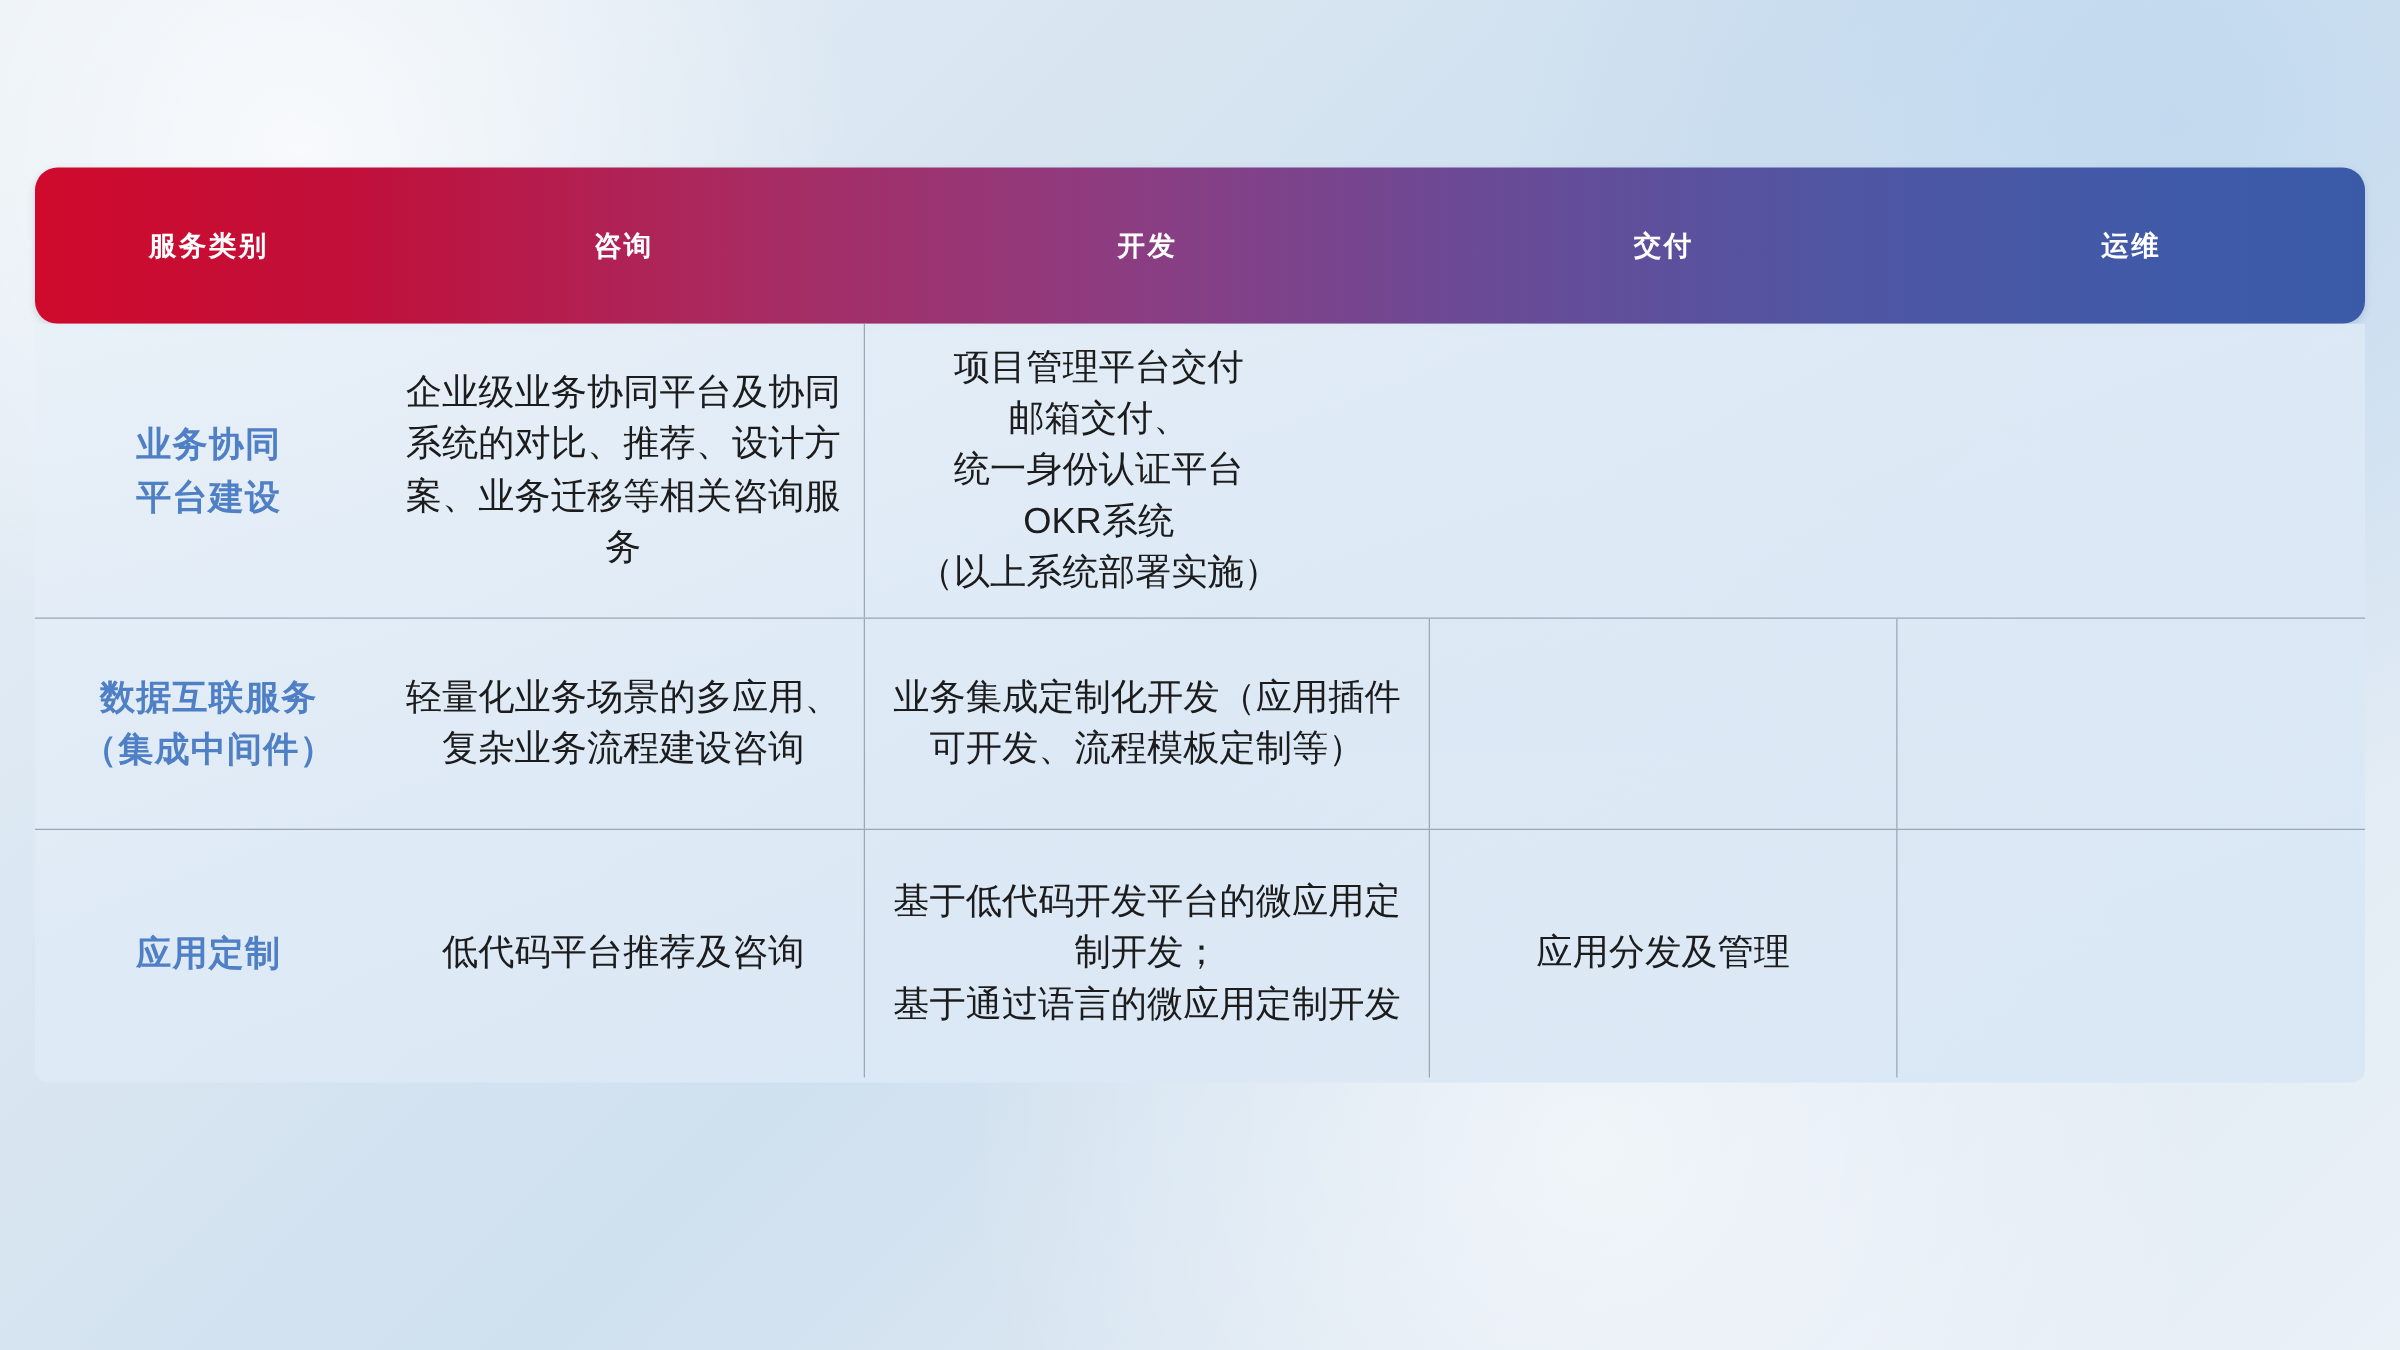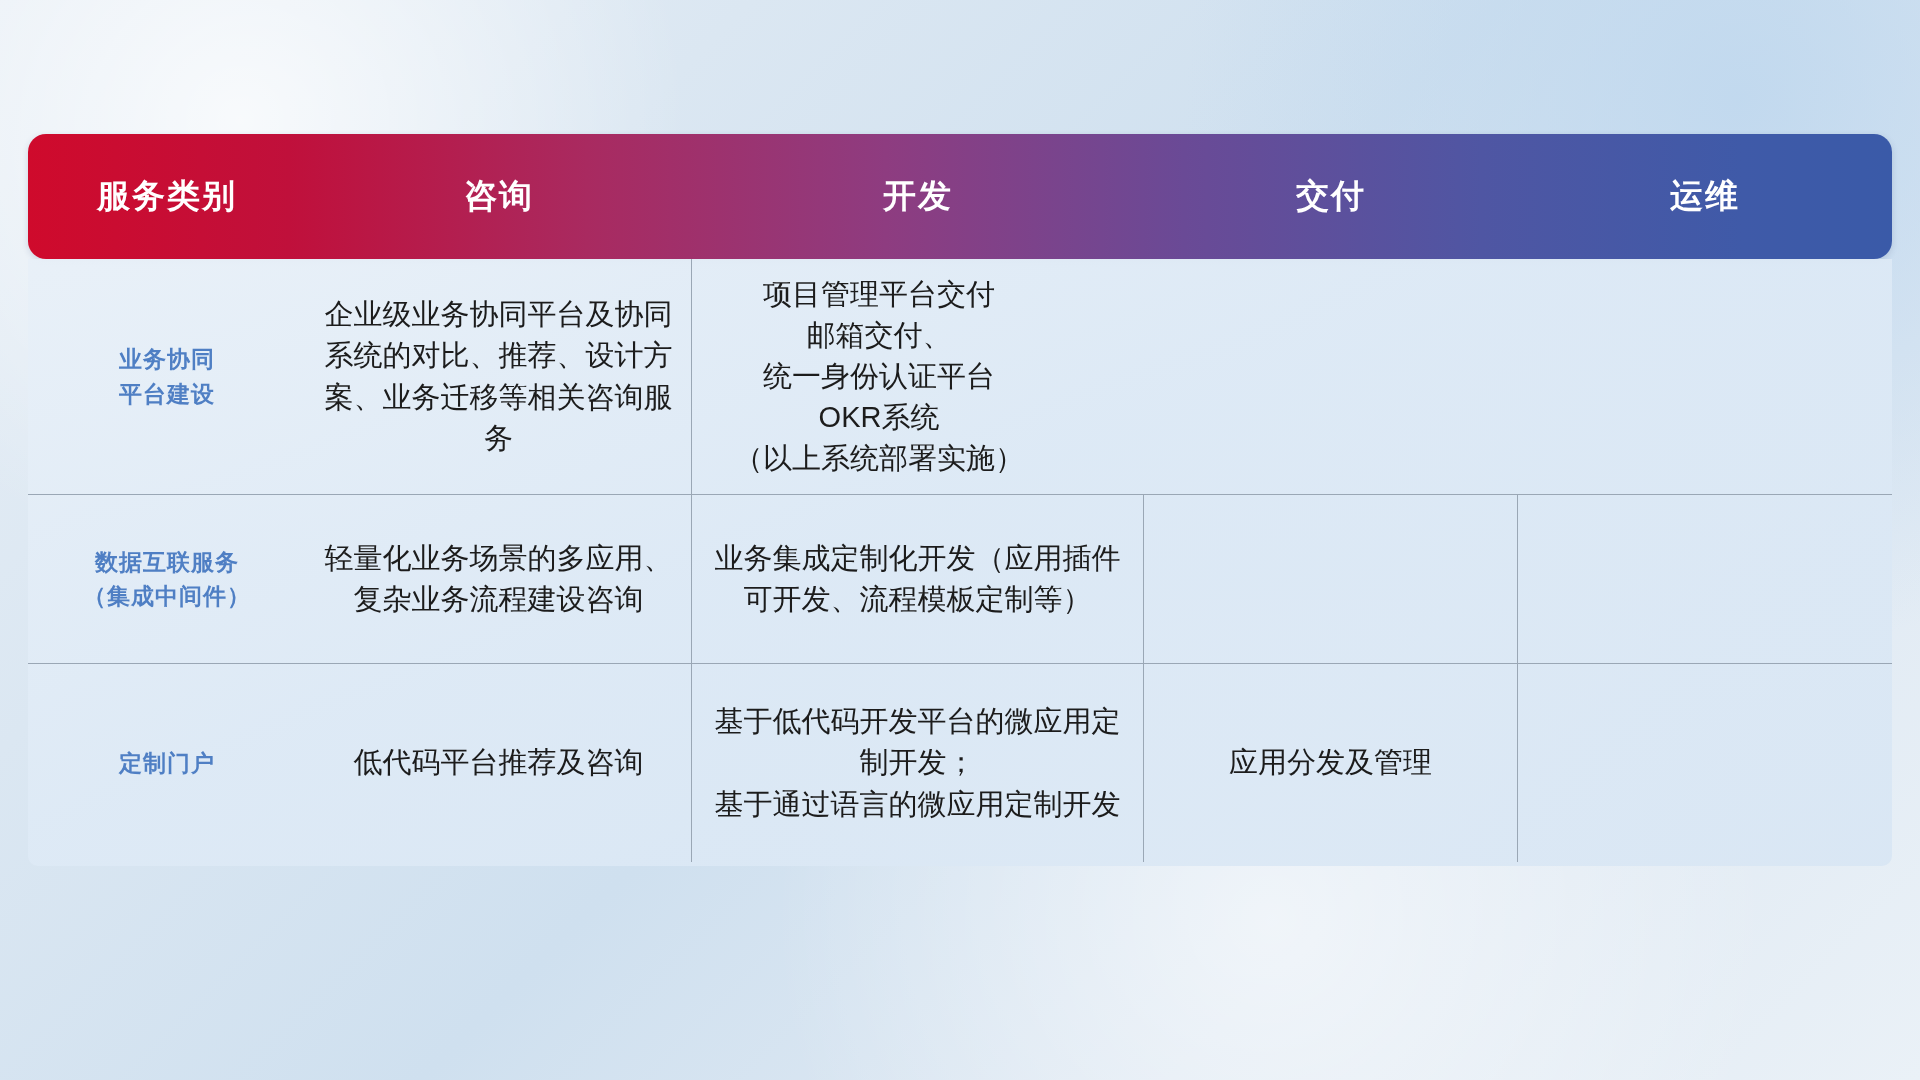--- a/index.html
+++ b/index.html
@@ -59,21 +59,21 @@
         #4f56a3 78%,
         #3f5aa8 92%,
         #3a5aa8 100%);
     box-shadow: 0 2px 6px rgba(60,80,120,0.18);
   }
   .hcell {
     display: flex;
     align-items: center;
     justify-content: center;
     color: #ffffff;
-    font-size: 33px;
+    font-size: 22px;
     font-weight: bold;
     letter-spacing: 2px;
     text-align: center;
   }
   .c0 { width: 278px; }
   .c1 { width: 386px; font-family: Liberation Serif, serif; }
   .c2 { width: 452px; }
   .c3 { width: 374px; }
   .c4 { width: 374px; }
 
@@ -99,21 +99,21 @@
     font-size: 29px;
     line-height: 1.42;
     color: #1c1c1c;
     border-right: 1.5px solid #9aa7b5;
   }
   .cell:last-child { border-right: none; }
   .cell.cat {
     border-right: none;
     color: #4f7fc4;
     font-weight: bold;
-    font-size: 23px;
+    font-size: 28px;
     line-height: 1.5;
     letter-spacing: 1px;
   }
   .cell.blank { }
 
   .r0 { height: 235px; }
   .r1 { height: 168px; }
   .r2 { height: 198px; }
 
   .nowrap-lines { white-space: pre-line; }
@@ -151,21 +151,21 @@
     <div class="row r1">
       <div class="cell cat c0 nowrap-lines">数据互联服务
 （集成中间件）</div>
       <div class="cell c1">轻量化业务场景的多应用、复杂业务流程建设咨询</div>
       <div class="cell c2">业务集成定制化开发（应用插件可开发、流程模板定制等）</div>
       <div class="cell c3 blank"></div>
       <div class="cell c4 blank"></div>
     </div>
 
     <div class="row r2">
-      <div class="cell cat c0 nowrap-lines">定制门户</div>
+      <div class="cell cat c0 nowrap-lines">应用定制</div>
       <div class="cell c1">低代码平台推荐及咨询</div>
       <div class="cell c2 nowrap-lines">基于低代码开发平台的微应用定制开发；
 基于通过语言的微应用定制开发</div>
       <div class="cell c3">应用分发及管理</div>
       <div class="cell c4 blank"></div>
     </div>
 
   </div>
 </div>
 

